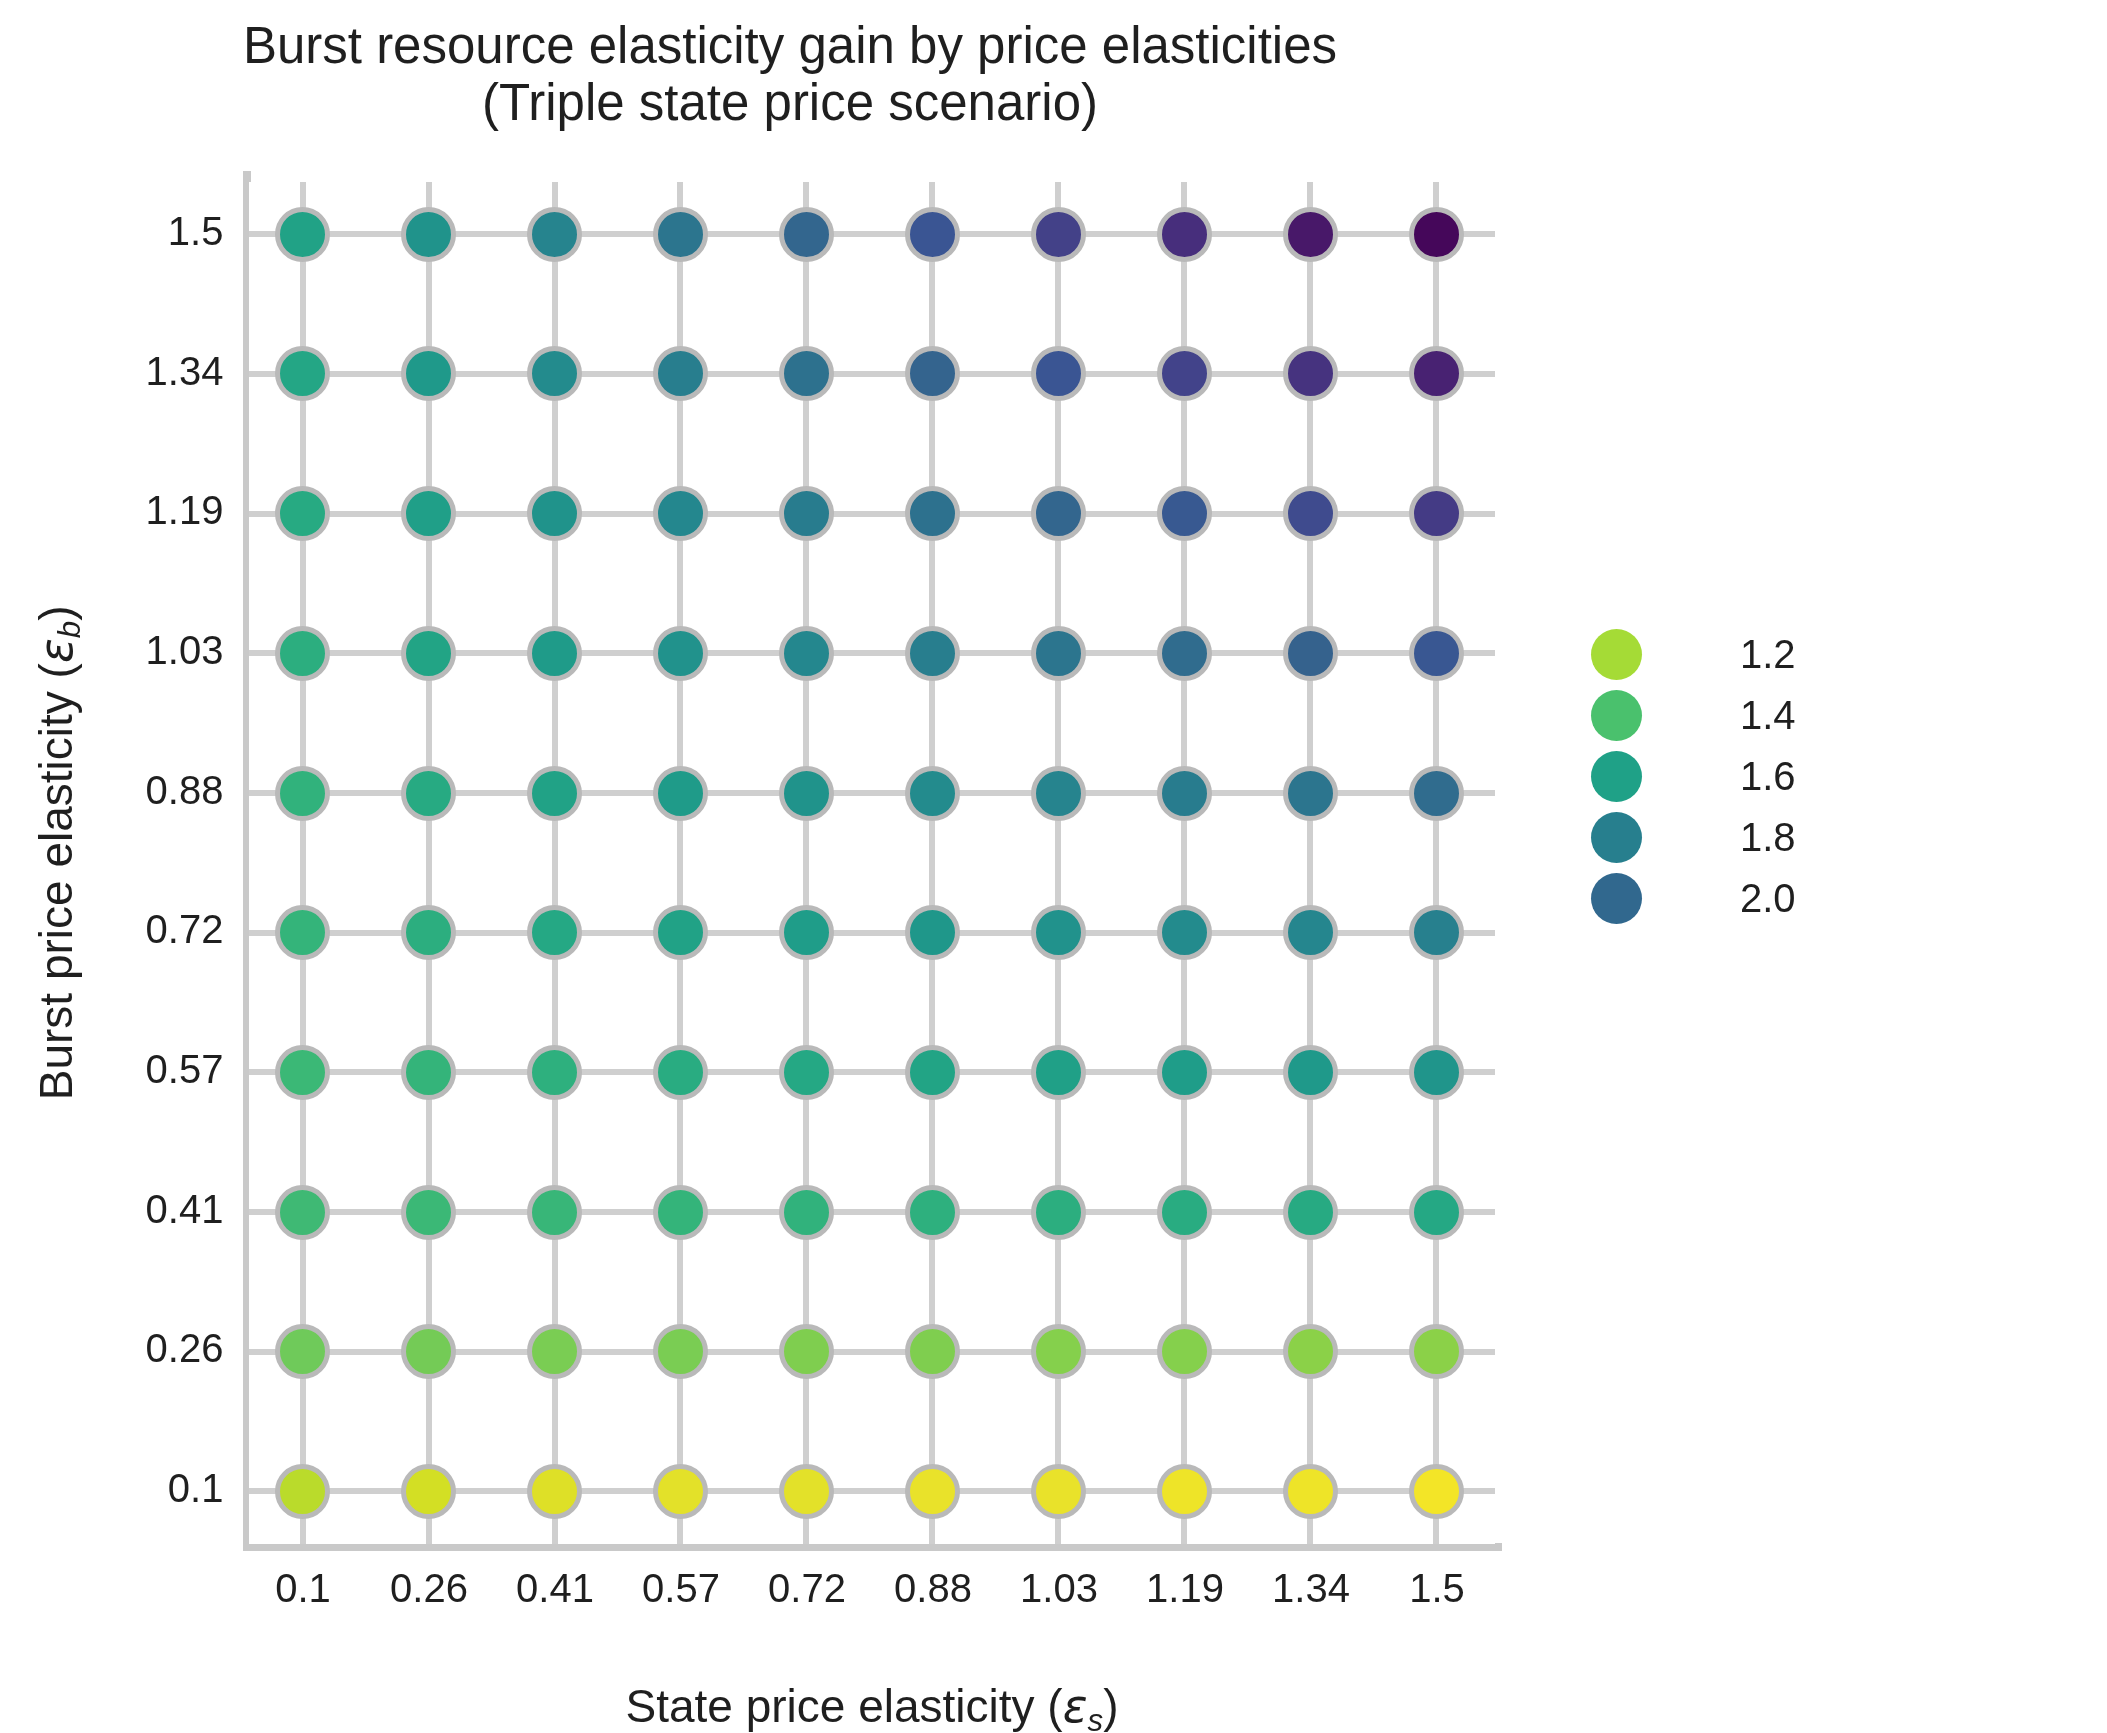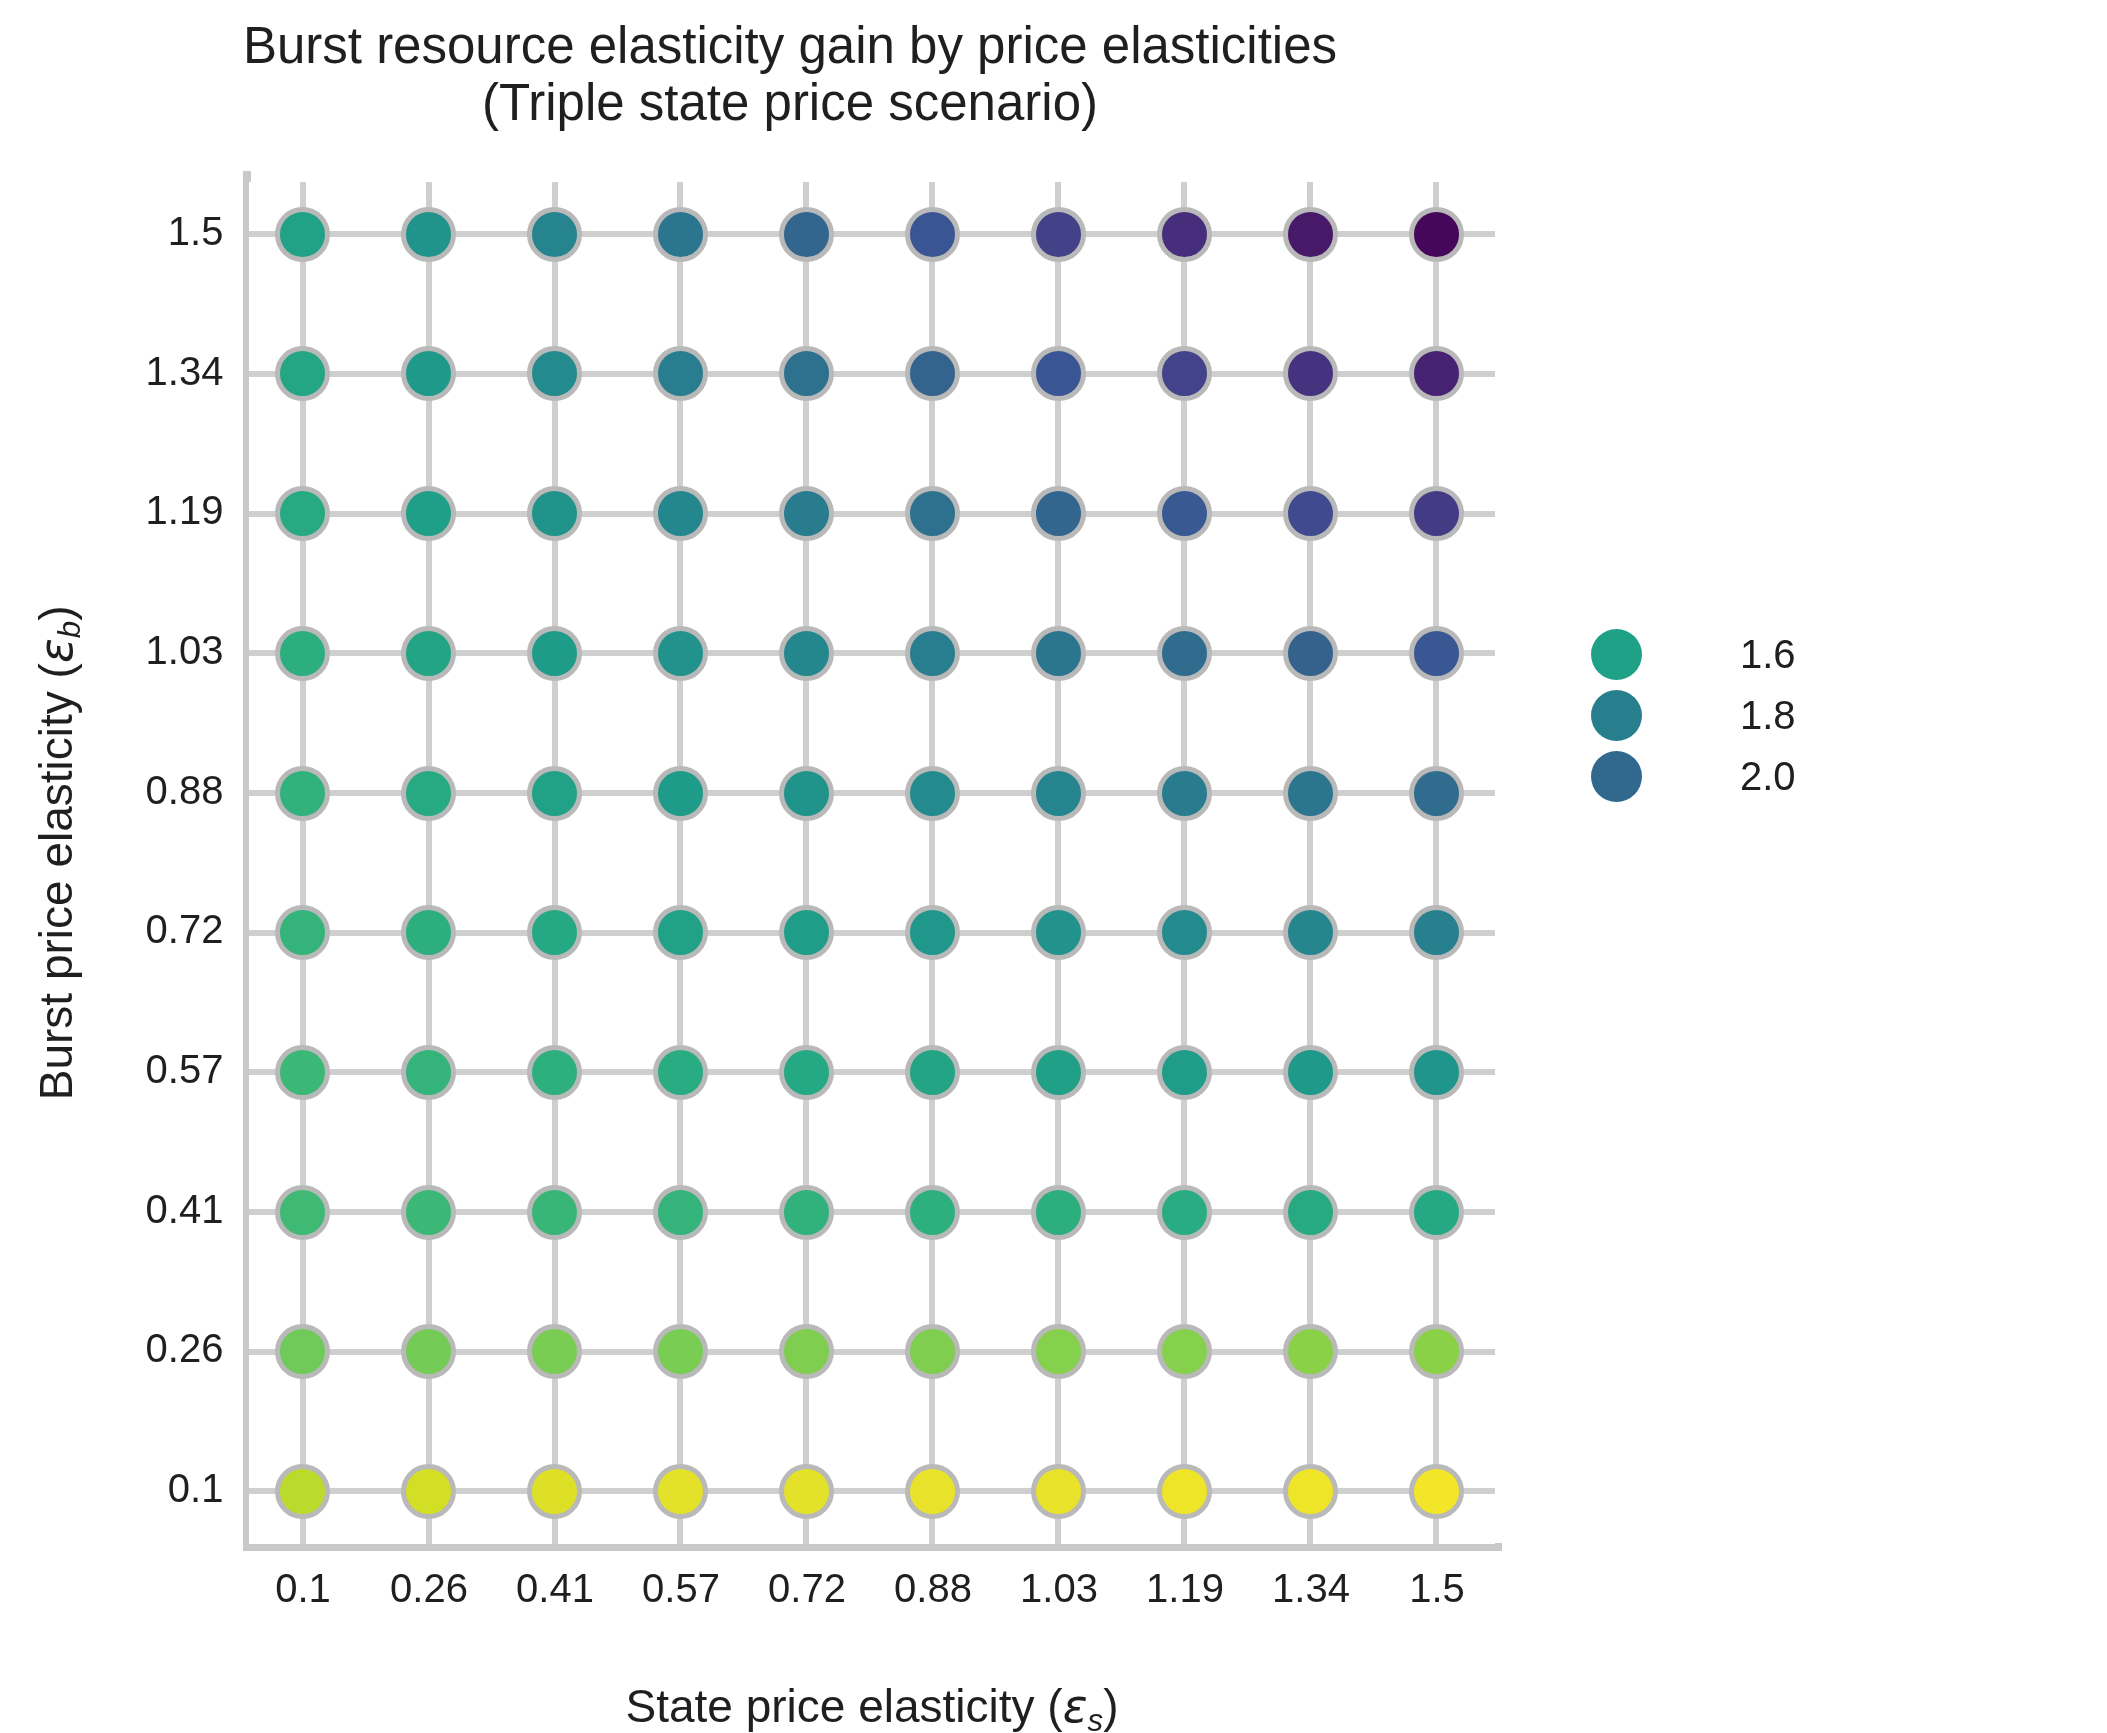--- a/index.html
+++ b/index.html
@@ -277,20 +277,32 @@
 </div>
 
 <div id="y-axis-title">
   <span>Burst price elasticity (</span><span class="eps">ε</span><span class="sub">b</span><span>)</span>
 </div>
 
 <div id="legend">
   <div id="legend-items">
       <div class="legend-row">
         <div class="legend-swatch-cell">
+          <div class="legend-swatch" style="background: rgb(165, 219, 54);"></div>
+        </div>
+        <div class="legend-label">1.2</div>
+      </div>
+      <div class="legend-row">
+        <div class="legend-swatch-cell">
+          <div class="legend-swatch" style="background: rgb(74, 193, 109);"></div>
+        </div>
+        <div class="legend-label">1.4</div>
+      </div>
+      <div class="legend-row">
+        <div class="legend-swatch-cell">
           <div class="legend-swatch" style="background: rgb(31, 161, 135);"></div>
         </div>
         <div class="legend-label">1.6</div>
       </div>
       <div class="legend-row">
         <div class="legend-swatch-cell">
           <div class="legend-swatch" style="background: rgb(39, 127, 142);"></div>
         </div>
         <div class="legend-label">1.8</div>
       </div>

